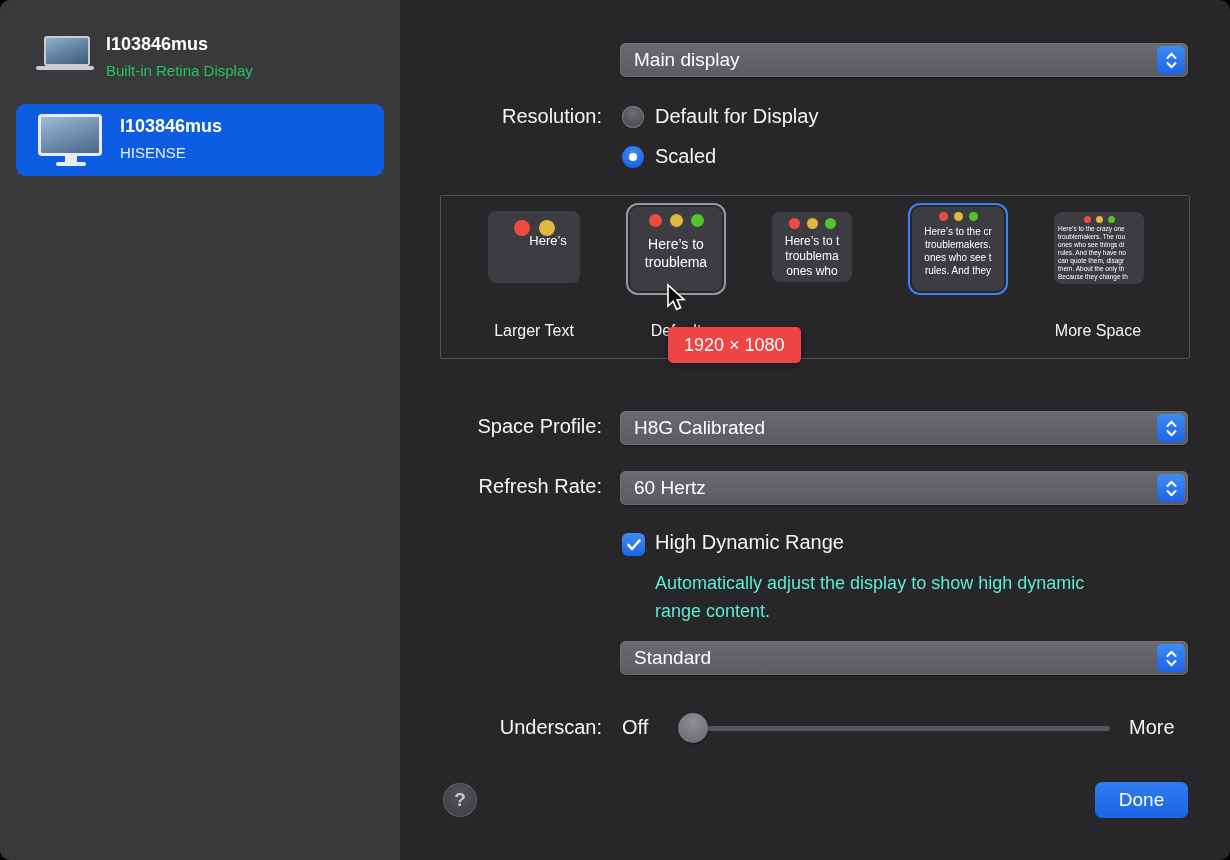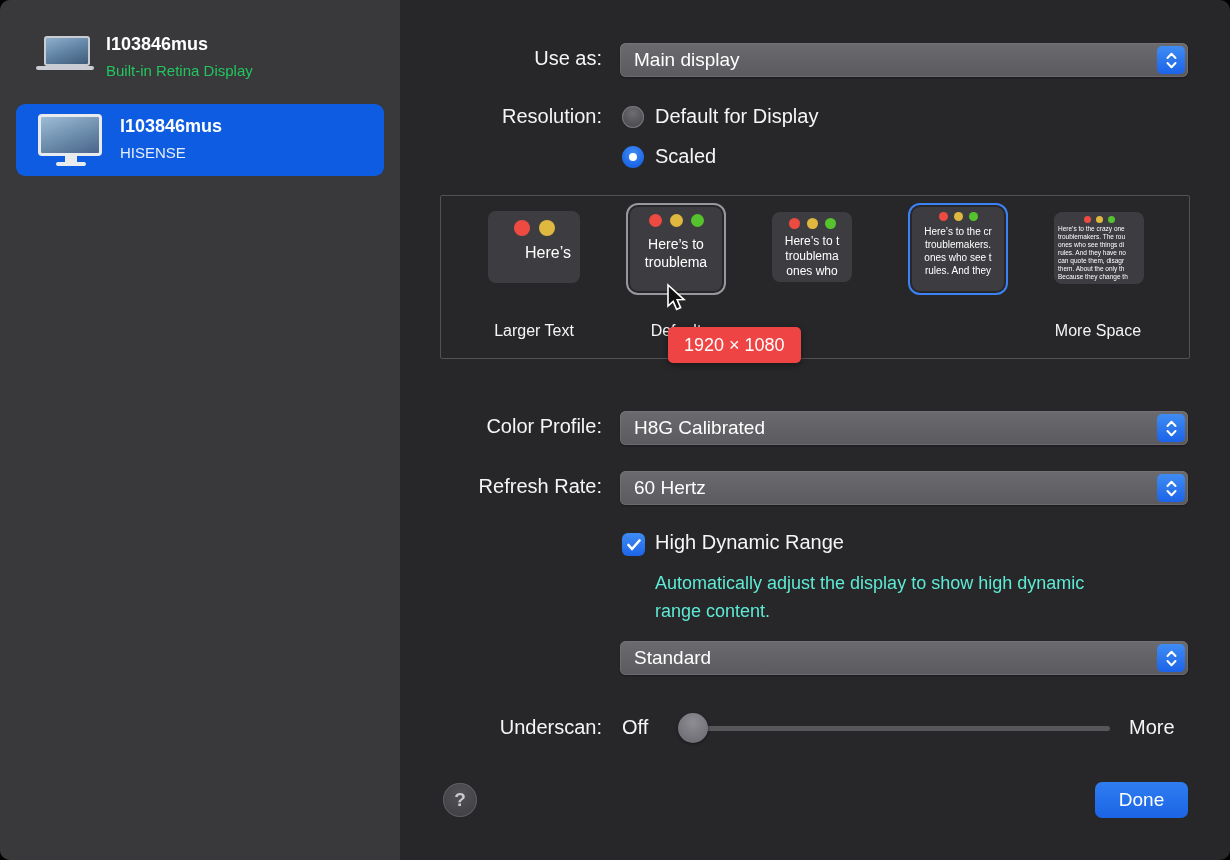--- a/index.html
+++ b/index.html
@@ -96,21 +96,20 @@
       <span>
         <span class="monitor-screen" style="left:22px;top:10px;"></span>
         <span class="monitor-stand" style="left:49px;top:52px;"></span>
         <span class="monitor-foot" style="left:40px;top:58px;"></span>
       </span>
       <span class="side-title" style="left:104px;top:12px;">l103846mus</span>
       <span class="side-sub sub-light" style="left:104px;top:40px;">HISENSE</span>
     </div>
   </div>
 
-  <span class="row-label" style="left:340px;top:47px;">Use as:</span>
   <div class="popup" style="top:43px;">
     <span class="popup-text">Main display</span>
     <span class="stepper">
       <svg width="11" height="17" viewBox="0 0 11 17">
           <polyline points="1.5,6 5.5,1.8 9.5,6" fill="none" stroke="#fff" stroke-width="2" stroke-linecap="round" stroke-linejoin="round"></polyline>
           <polyline points="1.5,11 5.5,15.2 9.5,11" fill="none" stroke="#fff" stroke-width="2" stroke-linecap="round" stroke-linejoin="round"></polyline>
         </svg>
     </span>
   </div>
 
@@ -120,21 +119,21 @@
   <span class="radio sel" style="left:622px;top:146px;"></span>
   <span class="radio-label" style="left:655px;top:145px;">Scaled</span>
 
   <div class="strip">
 
     <div class="thumb" style="left:47px;top:15px;width:92px;height:72px;">
       <span class="dots" style="top:9px;gap:9px;">
         <span class="dot red" style="width:16px;height:16px;"></span>
         <span class="dot yellow" style="width:16px;height:16px;"></span>
       </span>
-      <span class="thumb-text" style="top:33px;font-size:16px;padding-left:28px;">Here’s</span>
+      <span class="thumb-text" style="top:22px;font-size:13px;padding-left:28px;">Here’s</span>
     </div>
 
     <div class="thumb ring-hover" style="left:189px;top:11px;width:92px;height:84px;">
       <span class="dots" style="top:7px;gap:8px;">
         <span class="dot red" style="width:13px;height:13px;"></span>
         <span class="dot yellow" style="width:13px;height:13px;"></span>
         <span class="dot green" style="width:13px;height:13px;"></span>
       </span>
       <span class="thumb-text" style="top:28px;font-size:14px;line-height:18px;">Here’s to
 troublema</span>
@@ -182,21 +181,21 @@
     <span class="strip-label" style="left:160px;top:126px;">Default</span>
     <span class="strip-label" style="left:582px;top:126px;">More Space</span>
   </div>
 
   <div class="tooltip">1920 × 1080</div>
 
   <svg class="cursor" viewBox="0 0 26 30">
     <path d="M4 2 L4 23 L9.2 18.4 L12.6 26.4 L16.6 24.6 L13.2 16.8 L20 16.6 Z" fill="#111111" stroke="#ffffff" stroke-width="1.6"></path>
   </svg>
 
-  <span class="row-label" style="left:340px;top:415px;">Color Profile:</span>
+  <span class="row-label" style="left:340px;top:415px;">Space Profile:</span>
   <div class="popup" style="top:411px;">
     <span class="popup-text">H8G Calibrated</span>
     <span class="stepper">
       <svg width="11" height="17" viewBox="0 0 11 17">
           <polyline points="1.5,6 5.5,1.8 9.5,6" fill="none" stroke="#fff" stroke-width="2" stroke-linecap="round" stroke-linejoin="round"></polyline>
           <polyline points="1.5,11 5.5,15.2 9.5,11" fill="none" stroke="#fff" stroke-width="2" stroke-linecap="round" stroke-linejoin="round"></polyline>
         </svg>
     </span>
   </div>
 

